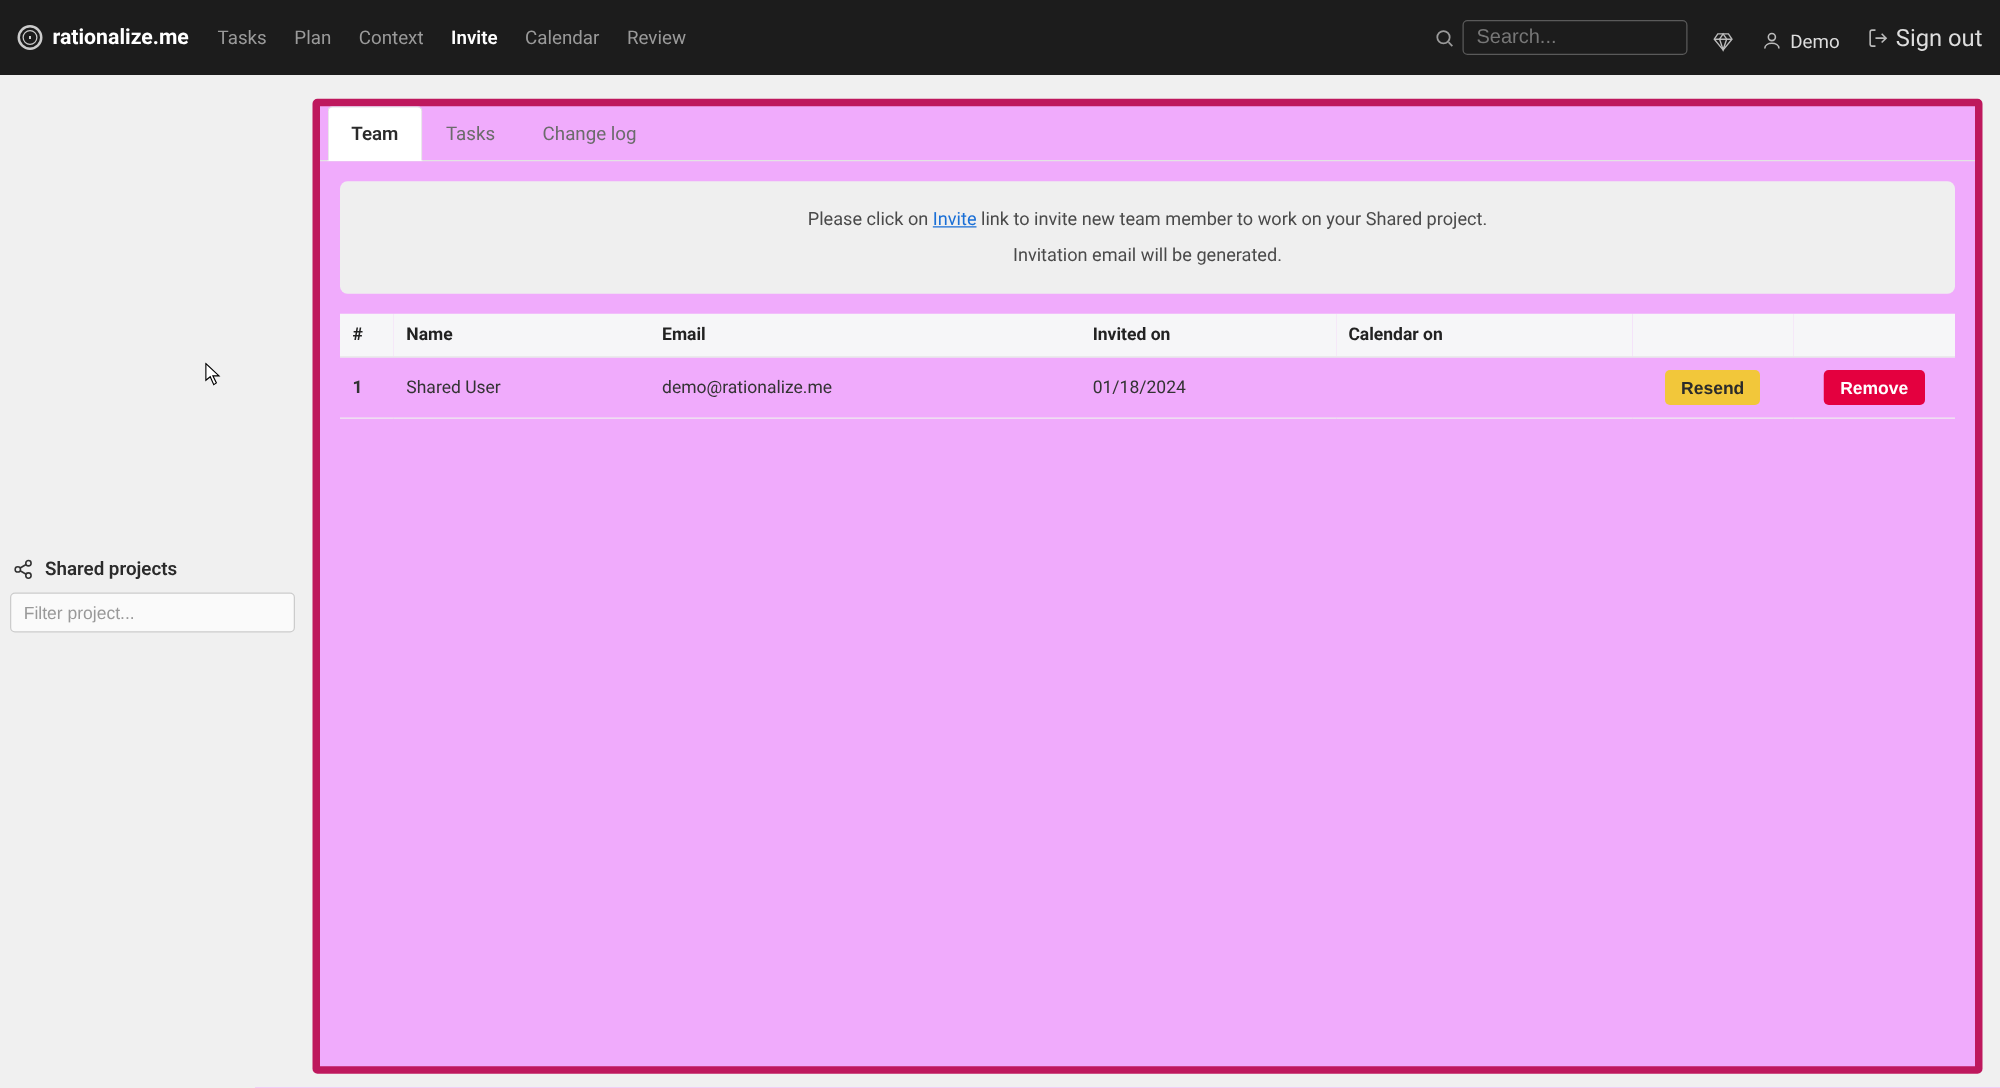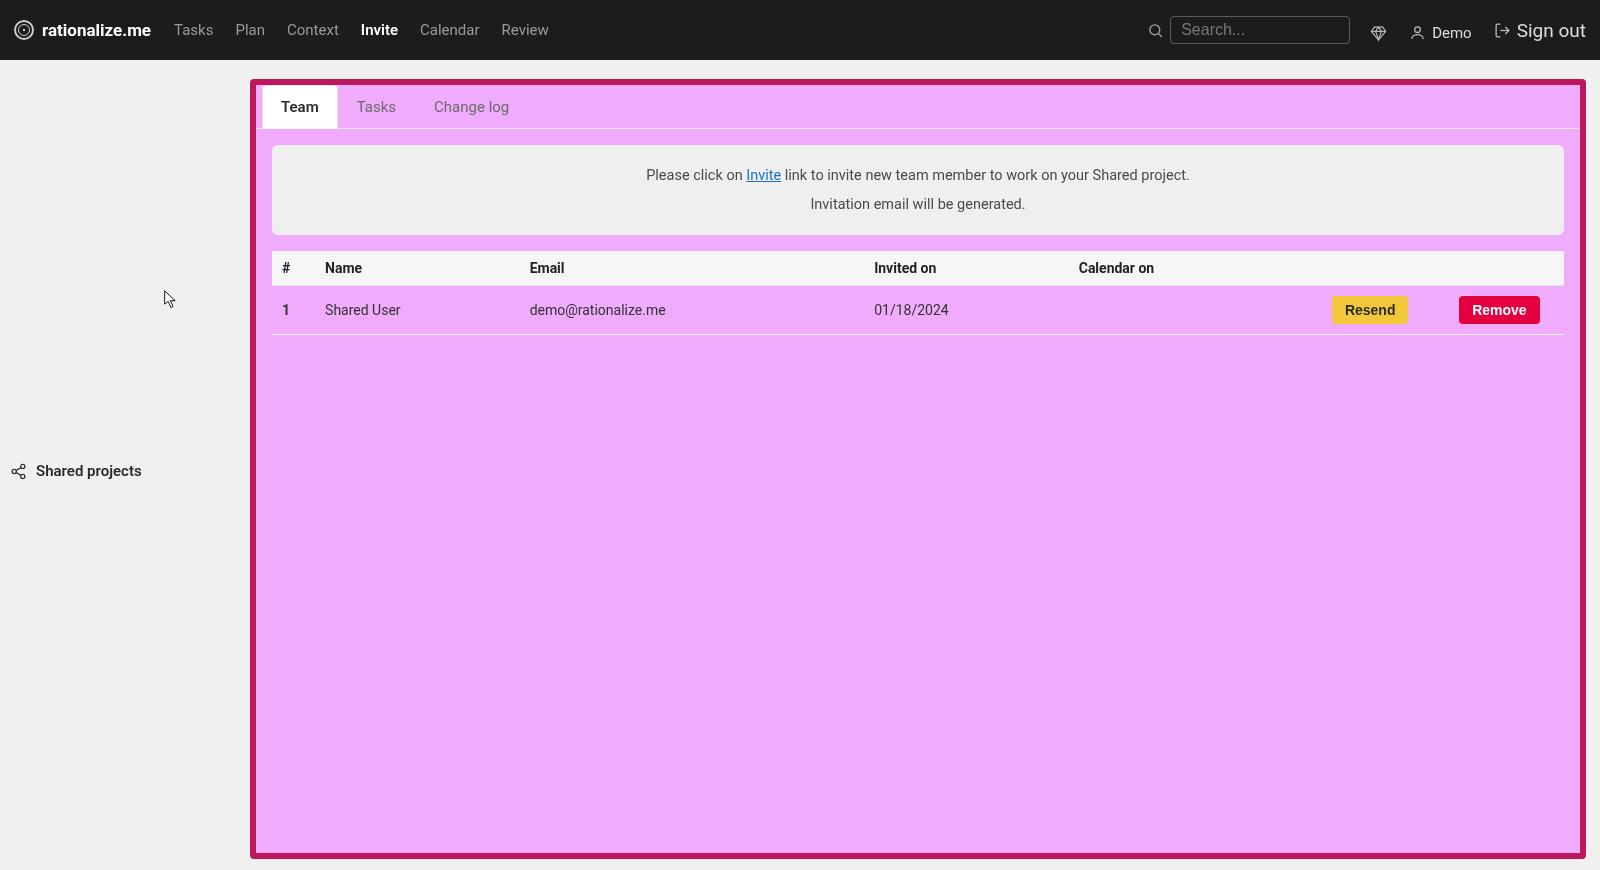--- a/index.html
+++ b/index.html
@@ -256,20 +256,21 @@
         <svg viewBox="0 0 24 24" fill="none" stroke="currentColor" stroke-width="1.8">
             <circle cx="18" cy="5" r="3"></circle>
             <circle cx="6" cy="12" r="3"></circle>
             <circle cx="18" cy="19" r="3"></circle>
             <line x1="8.59" y1="13.51" x2="15.42" y2="17.49"></line>
             <line x1="15.41" y1="6.51" x2="8.59" y2="10.49"></line>
           </svg>
       </span>
       <span>Shared projects</span>
     </div>
+    <input class="filter-input" placeholder="Filter project..." style="">
   </div>
 
   <div class="main">
     <div class="panel">
       <div class="tabs">
         <div class="tab active">Team</div>
         <div class="tab">Tasks</div>
         <div class="tab">Change log</div>
       </div>
 

